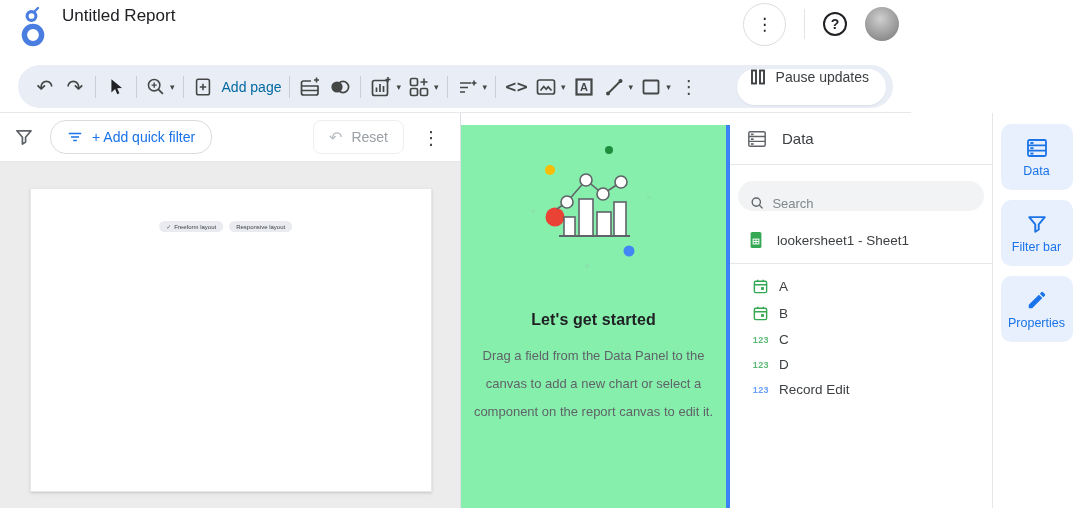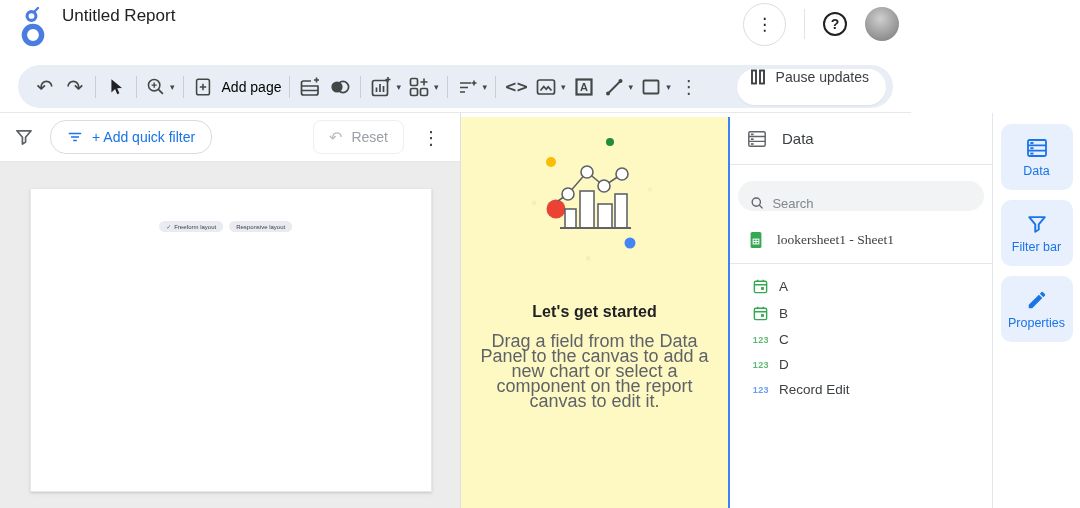--- a/index.html
+++ b/index.html
@@ -20,52 +20,52 @@
   .help-btn { width:24px; height:24px; border-radius:50%; border:2.4px solid #202124; background:#fff; color:#202124; font-weight:700; font-size:14px; display:flex; align-items:center; justify-content:center; cursor:pointer; margin-right:18px; }
   .avatar { width:34px; height:34px; border-radius:50%; background:radial-gradient(circle at 45% 35%, #cfcfcf, #9d9d9d 55%, #767676); cursor:pointer; }
 
   
   .toolbar-wrap { position:absolute; top:62px; left:0; right:0; height:51px; background:#fff; border-bottom:1px solid #e6e8eb; }
   .toolbar { margin:3px 18px 0; height:43px; border-radius:22px; background:var(--toolbar-bg,#e9eef6); display:flex; align-items:center; padding:0 7px 0 12px; }
   .tbtn { min-width:30px; height:34px; border:none; background:transparent; display:flex; align-items:center; justify-content:center; gap:3px; color:#444746; border-radius:8px; cursor:pointer; padding:0 3px; }
   .glyph { font-family:"DejaVu Sans",sans-serif; font-size:20px; line-height:1; color:#444746; }
   .caret { font-family:"DejaVu Sans",sans-serif; font-size:9px; color:#444746; }
   .tb-div { width:1px; height:22px; background:#c9cdd6; margin:0 5px; flex:none; }
-  .tb-label { font-size:14px; color:#000000; margin-left:5px; }
+  .tb-label { font-size:14px; color:#0369a1; margin-left:5px; }
   .embed-glyph { font-size:15px; font-weight:700; letter-spacing:-1px; color:#444746; font-family:"DejaVu Sans",sans-serif; }
   .more-glyph { font-family:"DejaVu Sans",sans-serif; font-size:18px; color:#444746; }
   .pause-btn { margin-left:auto; height:36px; border-radius:18px; background:#fff; border:none; padding:0 17px 0 13px; display:flex; align-items:flex-start; gap:10px; font-size:14px; color:#3c4043; cursor:pointer; box-shadow:0 1px 2px rgba(0,0,0,.06); font-family:inherit; }
 
   
   .main { position:absolute; top:113px; left:0; right:0; bottom:0; }
   .left-panel { position:absolute; left:0; top:0; bottom:0; width:461px; border-right:1px solid #dcdfe3; display:flex; flex-direction:column; background:#fff; }
   .filter-row { height:49px; flex:none; background:#fff; border-bottom:1px solid #e4e6e9; display:flex; align-items:center; padding:0 16px 0 14px; }
   .funnel-gray { color:#5f6368; margin-right:16px; flex:none; }
   .quick-filter-chip { height:32px; border:1px solid #dadce0; border-radius:16px; background:#fff; display:flex; align-items:center; gap:9px; padding:16px 16px; color:var(--accent-blue,#1a73e8); font-size:14px; font-weight:500; cursor:pointer; font-family:inherit; }
   .reset-btn { margin-left:auto; height:34px; border:1px solid #eceef1; border-radius:8px; background:#fff; display:flex; align-items:center; gap:9px; padding:0 15px; color:#9aa0a6; font-size:14px; font-weight:500; cursor:default; font-family:inherit; }
   .reset-glyph { font-family:"DejaVu Sans",sans-serif; font-size:16px; color:#b8bcc2; }
   .row-more { border:none; background:none; font-family:"DejaVu Sans",sans-serif; font-size:18px; color:#3c4043; margin-left:14px; cursor:pointer; padding:4px; }
   .canvas { flex:1; background:var(--canvas-bg,#ececec); position:relative; }
   .page { position:absolute; left:30px; top:26px; width:402px; height:304px; background:#fff; border:1px solid #e7e7e7; box-shadow:0 1px 2px rgba(0,0,0,.1), 0 2px 5px rgba(0,0,0,.05); cursor:default; }
   .chips { position:absolute; top:32px; left:50%; transform:translateX(-54%); display:flex; gap:6px; white-space:nowrap; }
   .chip { display:inline-flex; align-items:center; gap:3px; background:#e9ebf1; border-radius:6px; padding:2px 7px; font-size:6px; color:#3c4043; cursor:pointer; }
   .chip .check { font-size:6px; color:#5f6368; font-family:"DejaVu Sans",sans-serif; }
 
-  .center-panel { position:absolute; left:461px; top:4px; bottom:0; width:269px; background:#fef9c3; border-right:2px solid #3b82f6; display:flex; flex-direction:column; align-items:center; }
+  .center-panel { position:absolute; left:461px; top:12px; bottom:0; width:269px; background:#86efac; border-right:4px solid #3b82f6; display:flex; flex-direction:column; align-items:center; }
   .illus { margin-top:11px; flex:none; }
   .gs-title { margin-top:25px; font-size:16px; font-weight:600; color:var(--text-primary,#202124); letter-spacing:.1px; }
-  .gs-body { margin-top:13px; width:244px; text-align:center; font-size:18px; line-height:15px; color:var(--text-secondary,#5f6368); }
+  .gs-body { margin-top:13px; width:244px; text-align:center; font-size:13px; line-height:28px; color:var(--text-secondary,#5f6368); }
 
   .data-panel { position:absolute; left:730px; top:0; bottom:0; width:262px; background:#fff; }
   .dp-header { height:52px; display:flex; align-items:center; gap:15px; padding:0 17px; border-bottom:1px solid #e4e6e9; }
   .dp-title { font-size:15px; font-weight:500; color:#3c4043; }
   .dp-search { margin:16px 8px 8px; height:30px; background:#f1f3f4; border-radius:15px; display:flex; align-items:flex-end; gap:8px; padding:0 12px; }
   .dp-search input { border:none; background:transparent; outline:none; font-size:13px; color:#3c4043; width:100%; font-family:inherit; }
   .dp-search input::placeholder { color:#80868b; }
-  .dp-source { display:flex; align-items:center; gap:12px; padding:11px 17px 13px; border-bottom:1px solid #e4e6e9; font-size:13.5px; color:#3c4043; cursor:pointer;font-family:Liberation Serif, serif; }
+  .dp-source { display:flex; align-items:center; gap:12px; padding:11px 17px 13px; border-bottom:1px solid #e4e6e9; font-size:13.5px; color:#3c4043; cursor:pointer; }
   .dp-fields { padding:9px 9px; }
   .field-row { display:flex; align-items:center; gap:10px; padding:5px 8px; font-size:13.5px; color:#3c4043; border-radius:4px; cursor:grab; }
   .field-icon { width:22px; display:flex; justify-content:flex-end; align-items:center; flex:none; }
   .num { font-size:9px; font-weight:700; letter-spacing:.4px; }
   .num.green { color:var(--green-muted,#5bb974); }
   .num.blue { color:var(--metric-blue,#669df6); }
 
   .rail { position:absolute; left:992px; top:0; bottom:0; width:88px; background:#fff; border-left:1px solid #e4e6e9; display:flex; flex-direction:column; align-items:center; padding-top:11px; gap:10px; }
   .rail-btn { width:72px; height:66px; border-radius:10px; background:var(--rail-btn-bg,#e8f0fe); border:none; display:flex; flex-direction:column; align-items:center; justify-content:center; gap:5px; color:var(--accent-blue,#1a73e8); font-size:12.5px; font-weight:500; cursor:pointer; font-family:inherit; }
 </style>

